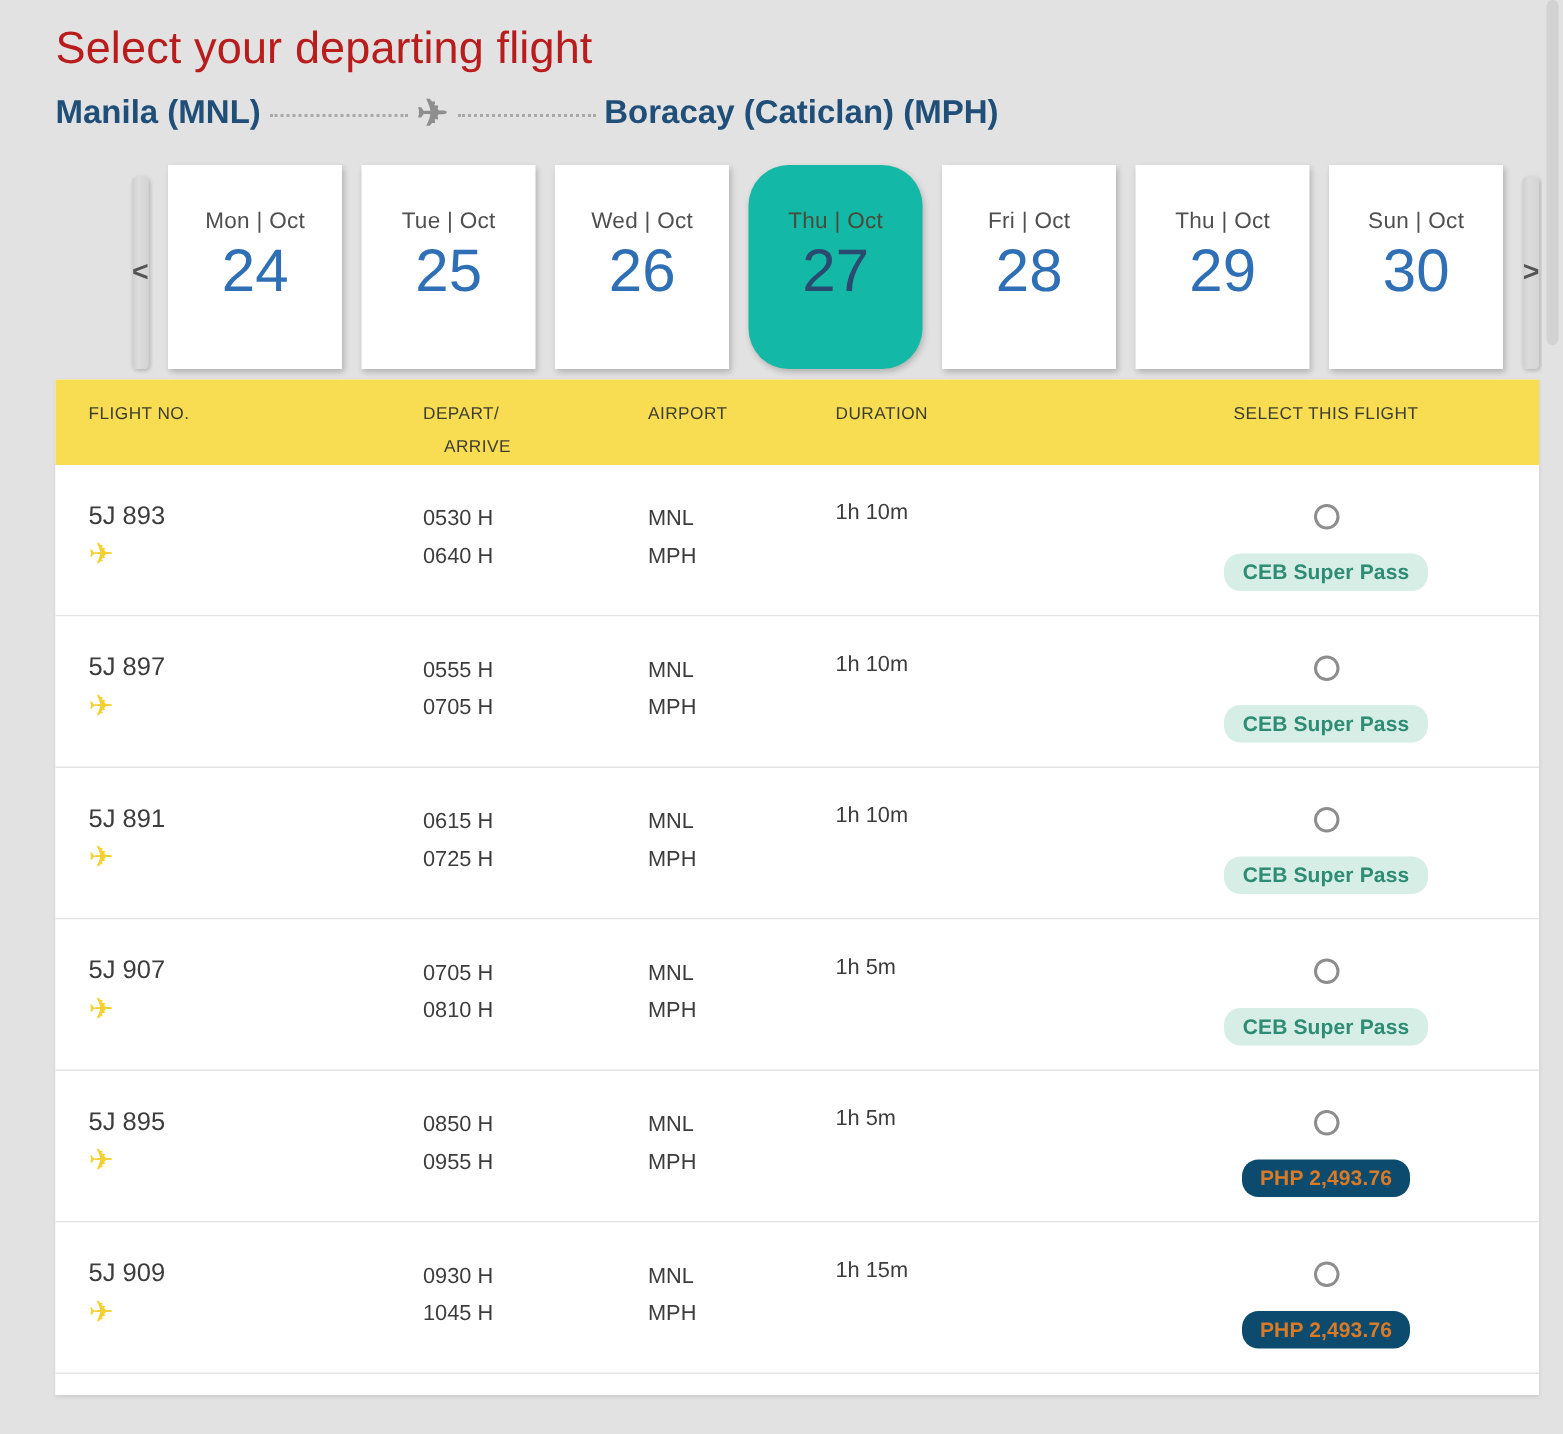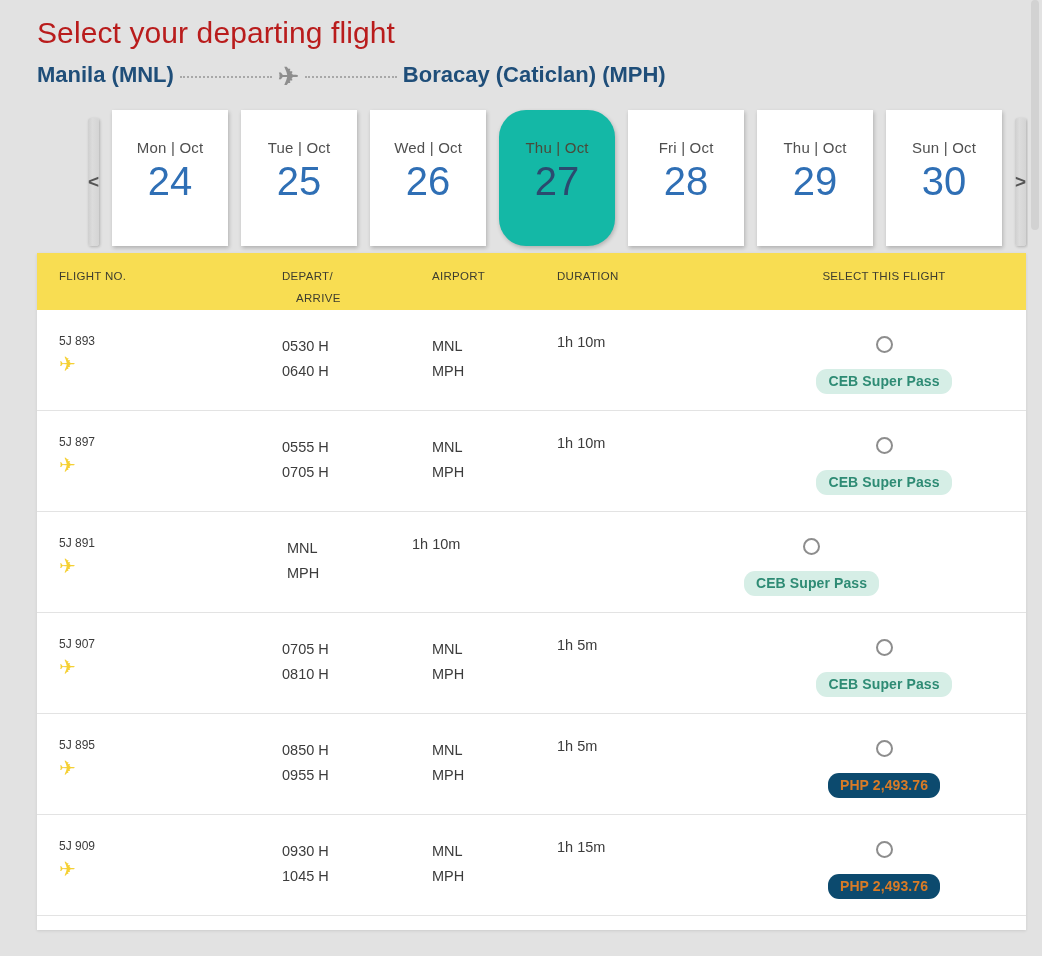--- a/index.html
+++ b/index.html
@@ -176,21 +176,21 @@
     padding-top: 24px;
     background: #fff;
   }
   .flight-row.partial {
     min-height: 14px;
     padding-top: 0;
     border-bottom: none;
   }
 
   .flight-no {
-    font-size: 12px;
+    font-size: 17px;
     color: #3c3c3c;
   }
   .plane-icon {
     color: #f5d033;
     font-size: 20px;
     line-height: 1.35;
     display: block;
     margin-top: 3px;
   }
   .times div, .airports div {
@@ -337,20 +337,24 @@
           <div class="col-select select-cell">
             <div class="radio"></div>
             <div class="badge pass">CEB Super Pass</div>
           </div>
         </div>
         <div class="flight-row">
           <div class="col-flight">
             <div class="flight-no">5J 891</div>
             <span class="plane-icon">✈</span>
           </div>
+          <div class="col-time times">
+            <div>0615 H</div>
+            <div>0725 H</div>
+          </div>
           <div class="col-airport airports">
             <div>MNL</div>
             <div>MPH</div>
           </div>
           <div class="col-duration duration">1h 10m</div>
           <div class="col-select select-cell">
             <div class="radio"></div>
             <div class="badge pass">CEB Super Pass</div>
           </div>
         </div>

